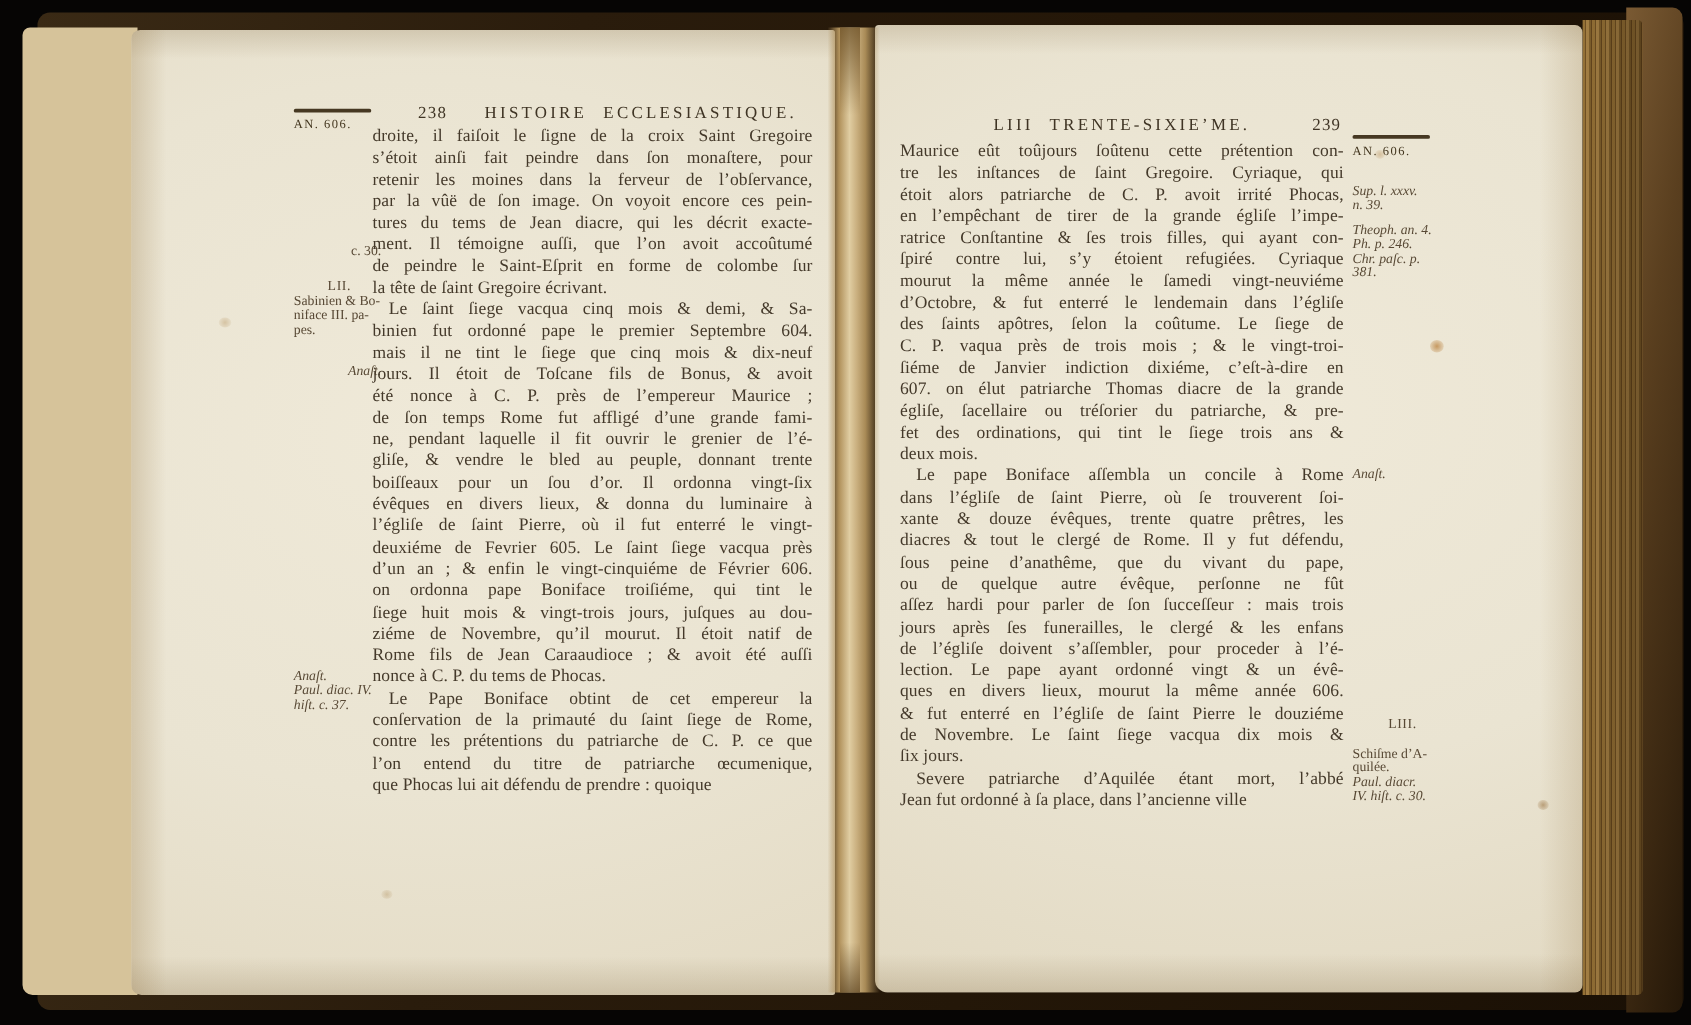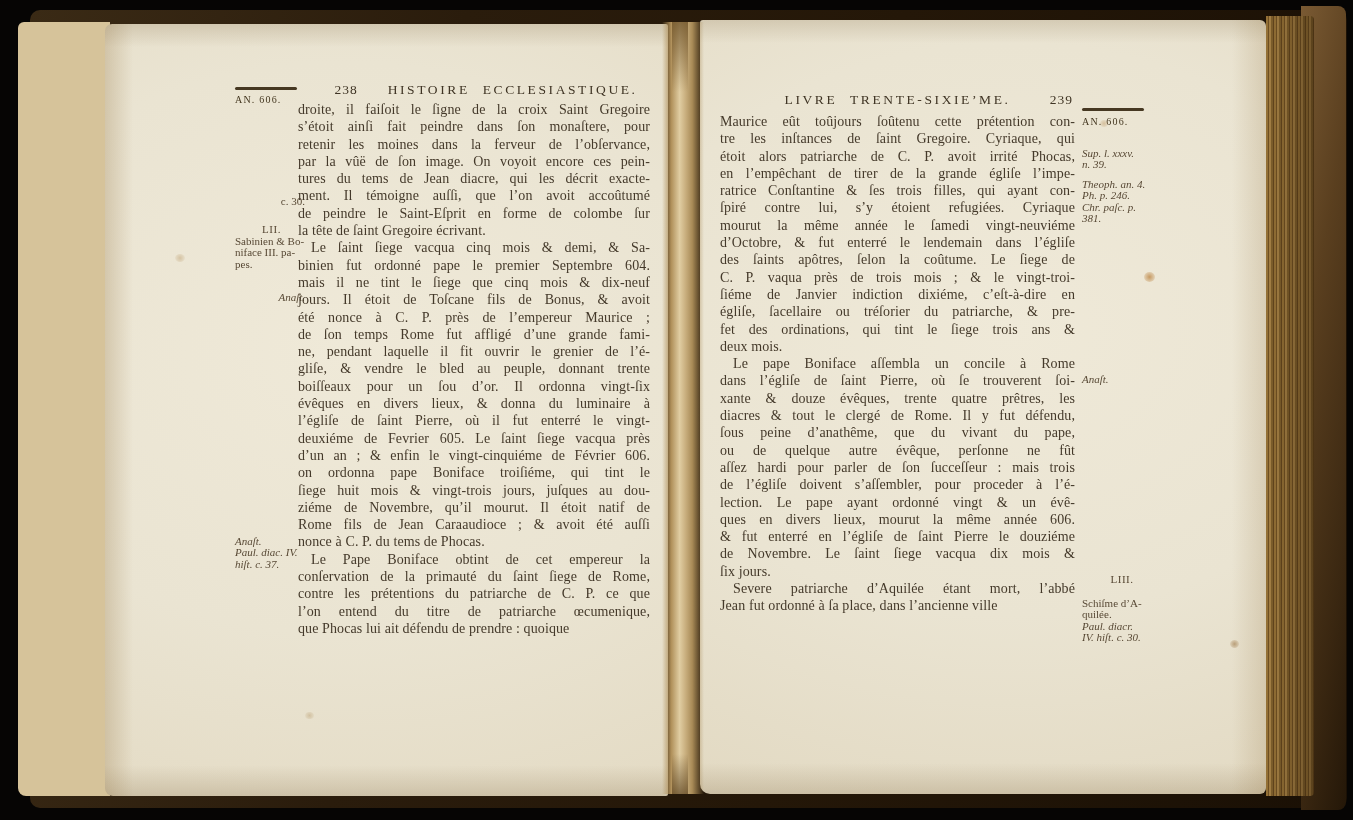--- a/index.html
+++ b/index.html
@@ -159,21 +159,21 @@
         <div class="bl">contre les prétentions du patriarche de C. P. ce que</div>
         <div class="bl">l’on entend du titre de patriarche œcumenique,</div>
         <div class="bl last">que Phocas lui ait défendu de prendre : quoique</div>
       </div>
     <div class="stain" style="left:70px;top:230px;width:10px;height:8px;background:radial-gradient(circle,rgba(170,130,70,.35),rgba(170,130,70,0));"></div>
     <div class="stain" style="left:200px;top:688px;width:9px;height:7px;background:radial-gradient(circle,rgba(160,120,60,.3),rgba(160,120,60,0));"></div>
   </div>
 
   <div class="page page-right">
     <div class="runhead rp-head">
-      <span class="rtitle">LIVRE TRENTE-SIXIE’ME.</span>
+      <span class="rtitle">LIII TRENTE-SIXIE’ME.</span>
       <span class="pgnum">239</span>
     </div>
     <div class="margincol" id="rp-margin">
         <div class="mn mn-rule" style="top: 88px;">
           <div></div>
         </div>
         <div class="mn mn-an" style="top: 96px;">
           <div>AN. 606.</div>
         </div>
         <div class="mn mn-ref it" style="top: 128px;">
@@ -206,30 +206,32 @@
         <div class="bl">tre les inſtances de ſaint Gregoire. Cyriaque, qui</div>
         <div class="bl">étoit alors patriarche de C. P. avoit irrité Phocas,</div>
         <div class="bl">en l’empêchant de tirer de la grande égliſe l’impe-</div>
         <div class="bl">ratrice Conſtantine &amp; ſes trois filles, qui ayant con-</div>
         <div class="bl">ſpiré contre lui, s’y étoient refugiées. Cyriaque</div>
         <div class="bl">mourut la même année le ſamedi vingt-neuviéme</div>
         <div class="bl">d’Octobre, &amp; fut enterré le lendemain dans l’égliſe</div>
         <div class="bl">des ſaints apôtres, ſelon la coûtume. Le ſiege de</div>
         <div class="bl">C. P. vaqua près de trois mois ; &amp; le vingt-troi-</div>
         <div class="bl">ſiéme de Janvier indiction dixiéme, c’eſt-à-dire en</div>
+        <div class="bl">607. on élut patriarche Thomas diacre de la grande</div>
         <div class="bl">égliſe, ſacellaire ou tréſorier du patriarche, &amp; pre-</div>
         <div class="bl">fet des ordinations, qui tint le ſiege trois ans &amp;</div>
         <div class="bl last">deux mois.</div>
         <div class="bl ind">Le pape Boniface aſſembla un concile à Rome</div>
         <div class="bl">dans l’égliſe de ſaint Pierre, où ſe trouverent ſoi-</div>
         <div class="bl">xante &amp; douze évêques, trente quatre prêtres, les</div>
         <div class="bl">diacres &amp; tout le clergé de Rome. Il y fut défendu,</div>
         <div class="bl">ſous peine d’anathême, que du vivant du pape,</div>
         <div class="bl">ou de quelque autre évêque, perſonne ne fût</div>
         <div class="bl">aſſez hardi pour parler de ſon ſucceſſeur : mais trois</div>
+        <div class="bl">jours après ſes funerailles, le clergé &amp; les enfans</div>
         <div class="bl">de l’égliſe doivent s’aſſembler, pour proceder à l’é-</div>
         <div class="bl">lection. Le pape ayant ordonné vingt &amp; un évê-</div>
         <div class="bl">ques en divers lieux, mourut la même année 606.</div>
         <div class="bl">&amp; fut enterré en l’égliſe de ſaint Pierre le douziéme</div>
         <div class="bl">de Novembre. Le ſaint ſiege vacqua dix mois &amp;</div>
         <div class="bl last">ſix jours.</div>
         <div class="bl ind">Severe patriarche d’Aquilée étant mort, l’abbé</div>
         <div class="bl last">Jean fut ordonné à ſa place, dans l’ancienne ville</div>
       </div>
     <div class="stain" style="left:444px;top:252px;width:11px;height:10px;background:radial-gradient(circle,rgba(185,127,58,.75),rgba(185,127,58,0));"></div>

